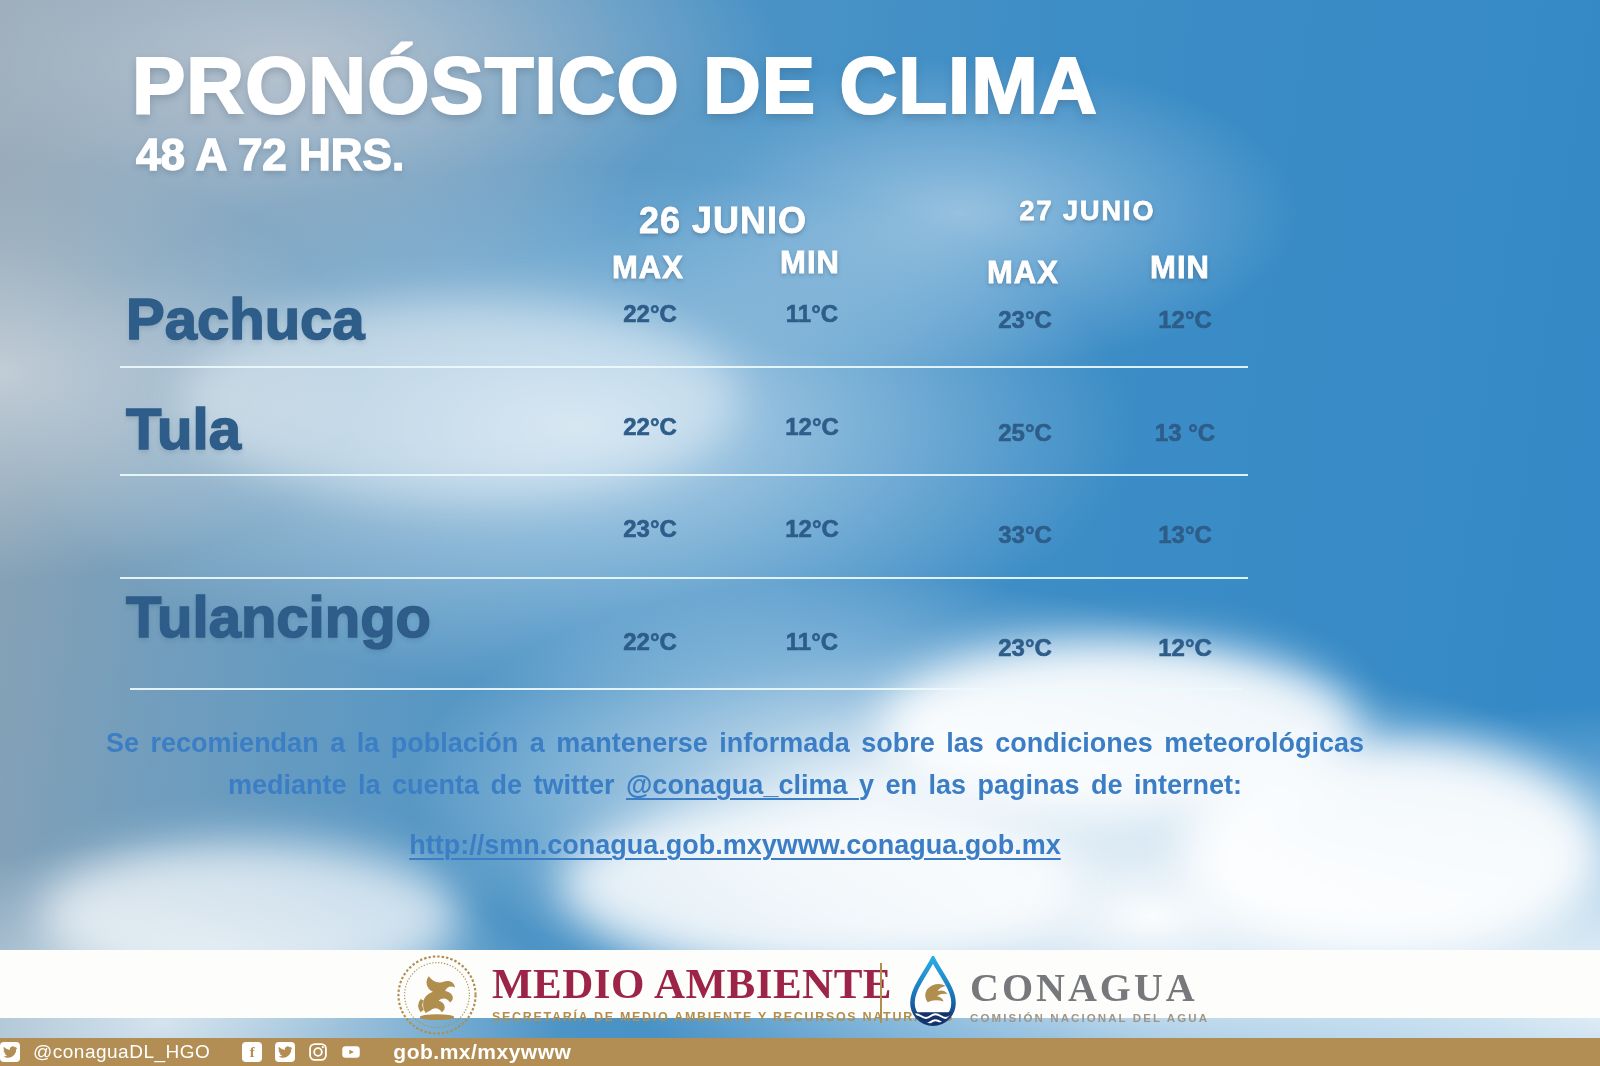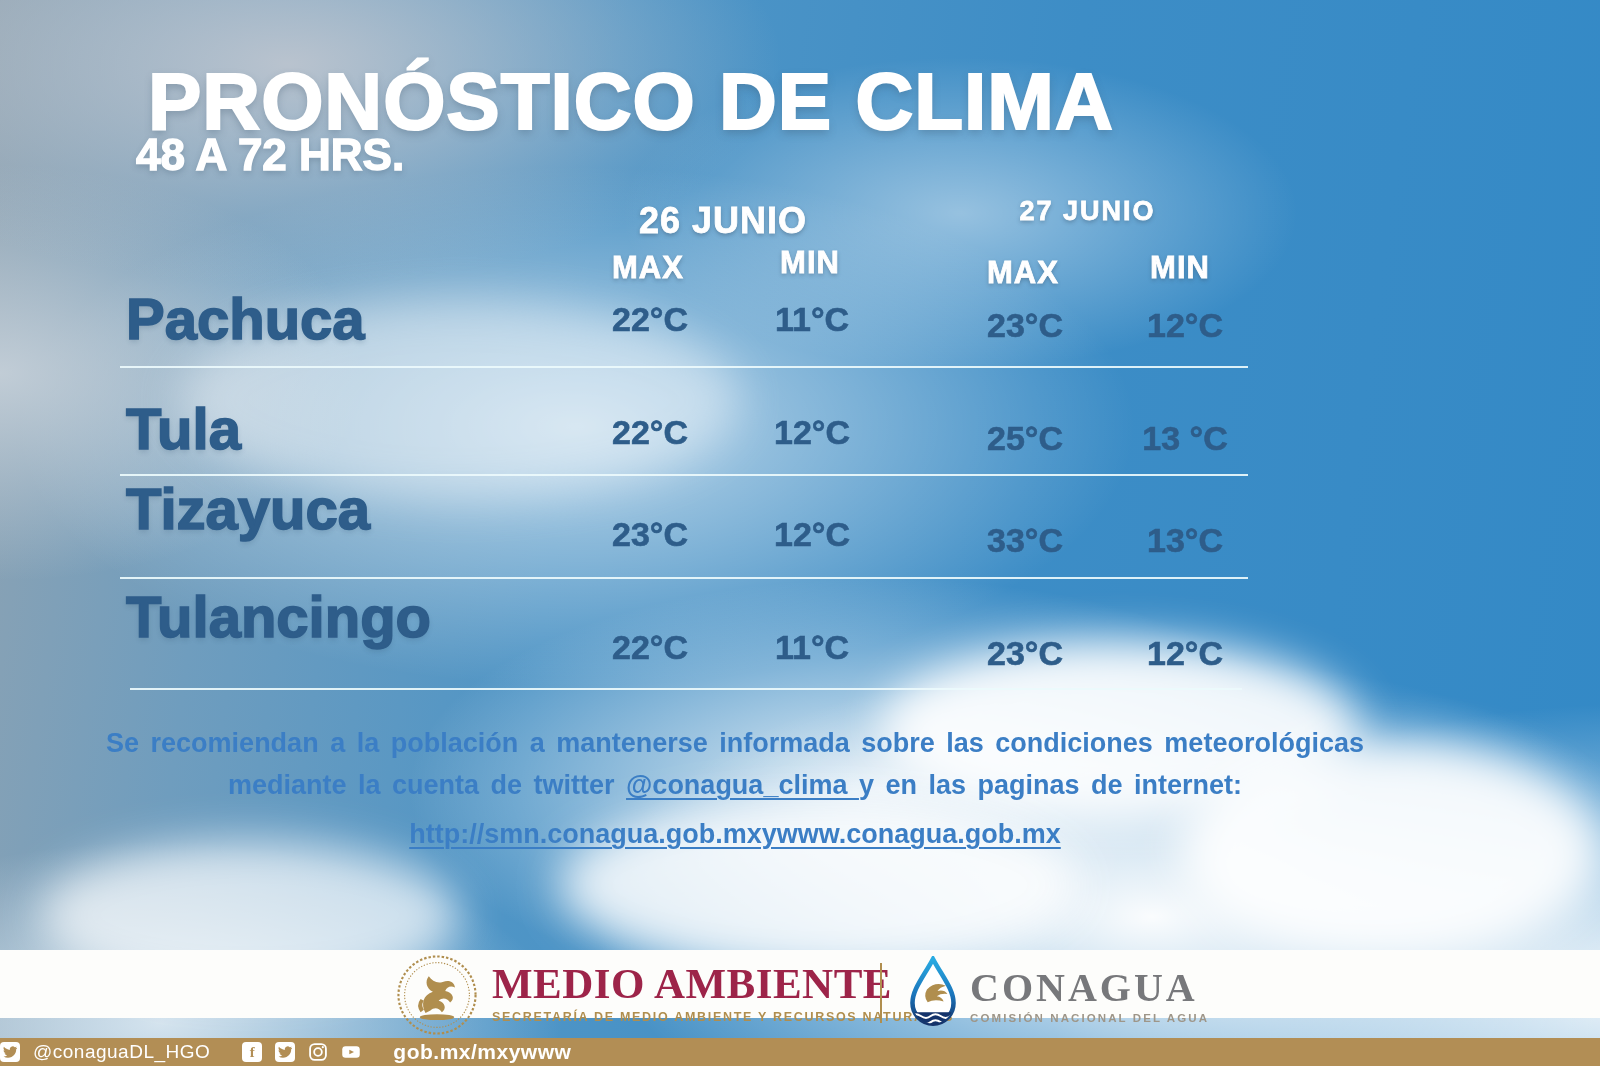--- a/index.html
+++ b/index.html
@@ -15,52 +15,52 @@
       radial-gradient(860px 400px at 36% 40%, rgba(255,255,255,.62), rgba(255,255,255,0) 65%),
       radial-gradient(520px 240px at 60% 20%, rgba(255,255,255,.45), rgba(255,255,255,0) 65%),
       linear-gradient(98deg,#8fa3b2 0%,#6f9dbe 16%,#4f95c6 36%,#3d8dc6 62%,#3389c6 100%);}
   .cloud{position:absolute;border-radius:50%;filter:blur(22px);background:rgba(255,255,255,.9);}
   .cl1{left:880px;top:640px;width:480px;height:180px;}
   .cl2{left:1180px;top:740px;width:420px;height:220px;}
   .cl3{left:40px;top:840px;width:420px;height:150px;opacity:.75;}
   .cl4{left:560px;top:800px;width:520px;height:170px;opacity:.9;}
   .cl5{left:180px;top:300px;width:560px;height:200px;opacity:.45;}
 
-  .title{position:absolute;left:132px;top:40px;margin:16px;font-size:80px;font-weight:800;color:#fff;
+  .title{position:absolute;left:132px;top:40px;margin:0;font-size:80px;font-weight:800;color:#fff;
     letter-spacing:1px;-webkit-text-stroke:2.2px #fff;text-shadow:0 4px 8px rgba(60,85,110,.35);}
   .subtitle{position:absolute;left:136px;top:130px;font-size:44px;font-weight:800;color:#fff;
     -webkit-text-stroke:1.4px #fff;text-shadow:0 3px 6px rgba(60,85,110,.35);}
 
   .hdr{position:absolute;color:#fff;font-weight:800;text-align:center;
     text-shadow:0 2px 4px rgba(50,75,100,.45);-webkit-text-stroke:.8px #fff;}
   .date1{left:618px;top:200px;width:210px;font-size:36px;letter-spacing:1px;}
   .date2{left:980px;top:196px;width:215px;font-size:27px;letter-spacing:2px;text-align:center;}
   .colh{width:150px;font-size:31px;letter-spacing:1px;}
   .m0{left:573px;top:250px;}
   .m1{left:735px;top:245px;}
   .m2{left:948px;top:255px;}
   .m3{left:1105px;top:250px;}
 
   .row{position:absolute;left:0;width:1600px;height:115px;}
   .r0{top:290px;} .r1{top:400px;} .r2{top:480px;} .r3{top:588px;}
   .city{position:absolute;left:126px;top:0;font-size:58px;font-weight:800;line-height:1;
     color:#2e5d8a;-webkit-text-stroke:1.6px #2e5d8a;text-shadow:0 3px 5px rgba(40,70,100,.18);}
-  .temp{position:absolute;width:160px;text-align:center;font-size:34px;font-weight:700;
+  .temp{position:absolute;width:160px;text-align:center;font-size:24px;font-weight:700;
     color:#2e5d8a;-webkit-text-stroke:.6px #2e5d8a;line-height:1;}
   .t0{left:570px;} .t1{left:732px;} .t2{left:945px;} .t3{left:1105px;}
   .r0 .temp{top:12px;} .r1 .temp{top:15px;} .r2 .temp{top:37px;} .r3 .temp{top:42px;}
   .r0 .t2,.r0 .t3{top:18px;} .r1 .t2,.r1 .t3{top:21px;}
   .r2 .t2,.r2 .t3{top:43px;} .r3 .t2,.r3 .t3{top:48px;}
   .rline{position:absolute;left:120px;width:1128px;height:2px;background:rgba(235,250,252,.92);}
   .r0 .rline{top:76px;} .r1 .rline{top:74px;} .r2 .rline{top:97px;} .r3 .rline{top:100px;left:130px;width:1112px;}
 
   .advisory{position:absolute;left:70px;top:722px;width:1330px;text-align:center;
     color:#3b7ec5;font-size:27px;font-weight:700;line-height:42px;word-spacing:4px;}
   .adv-link{text-decoration:underline;text-decoration-thickness:2px;text-underline-offset:4px;font-weight:700;color:#3b7ec5;}
-  .adv-url{display:inline-block;margin-top:7px;}
+  .adv-url{display:inline-block;margin-top:18px;}
 
   .logo-bar{position:absolute;left:0;top:950px;width:1600px;height:68px;background:#fdfdfb;}
   .emblem{position:absolute;left:396px;top:4px;width:82px;height:82px;}
   .ma-block{position:absolute;left:492px;top:12px;}
   .ma-title{font-family:"Liberation Serif",serif;font-size:43px;font-weight:700;color:#9d2449;line-height:1;letter-spacing:.5px;}
   .ma-sub{margin-top:5px;font-size:12.5px;font-weight:700;color:#b08e4e;letter-spacing:1.7px;}
   .logo-divider{position:absolute;left:880px;top:13px;width:2px;height:60px;background:#b08e4e;}
   .drop{position:absolute;left:906px;top:6px;width:54px;height:76px;}
   .cn-block{position:absolute;left:970px;top:18px;}
   .cn-title{font-family:"Liberation Serif",serif;font-size:40px;font-weight:700;color:#77787b;line-height:1;letter-spacing:3px;}
@@ -111,21 +111,20 @@
   <div class="row r1">
     <div class="city">Tula</div>
     <div class="temp t0">22°C</div>
     <div class="temp t1">12°C</div>
     <div class="temp t2">25°C</div>
     <div class="temp t3">13 °C</div>
     <div class="rline"></div>
   </div>
 
   <div class="row r2">
-    <div class="city">Tizayuca</div>
     <div class="temp t0">23°C</div>
     <div class="temp t1">12°C</div>
     <div class="temp t2">33°C</div>
     <div class="temp t3">13°C</div>
     <div class="rline"></div>
   </div>
 
   <div class="row r3">
     <div class="city">Tulancingo</div>
     <div class="temp t0">22°C</div>

